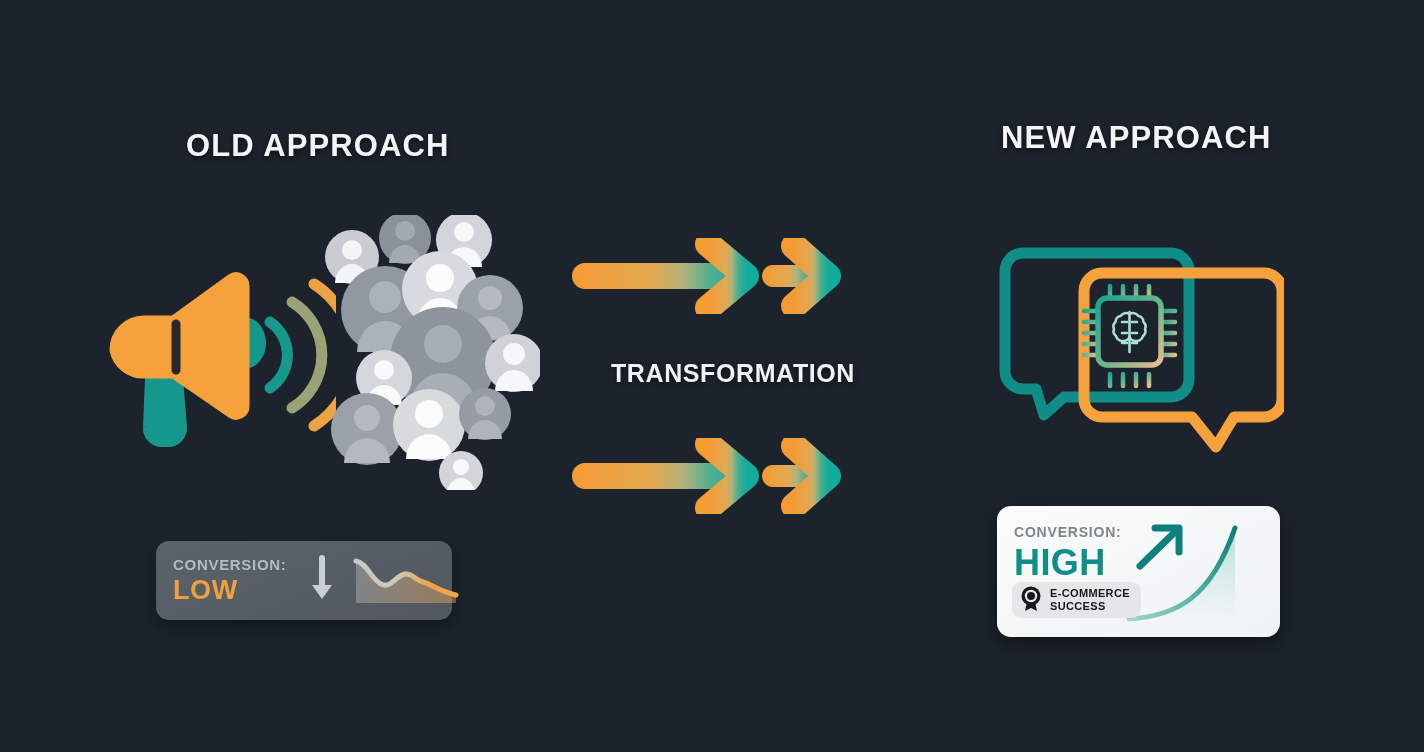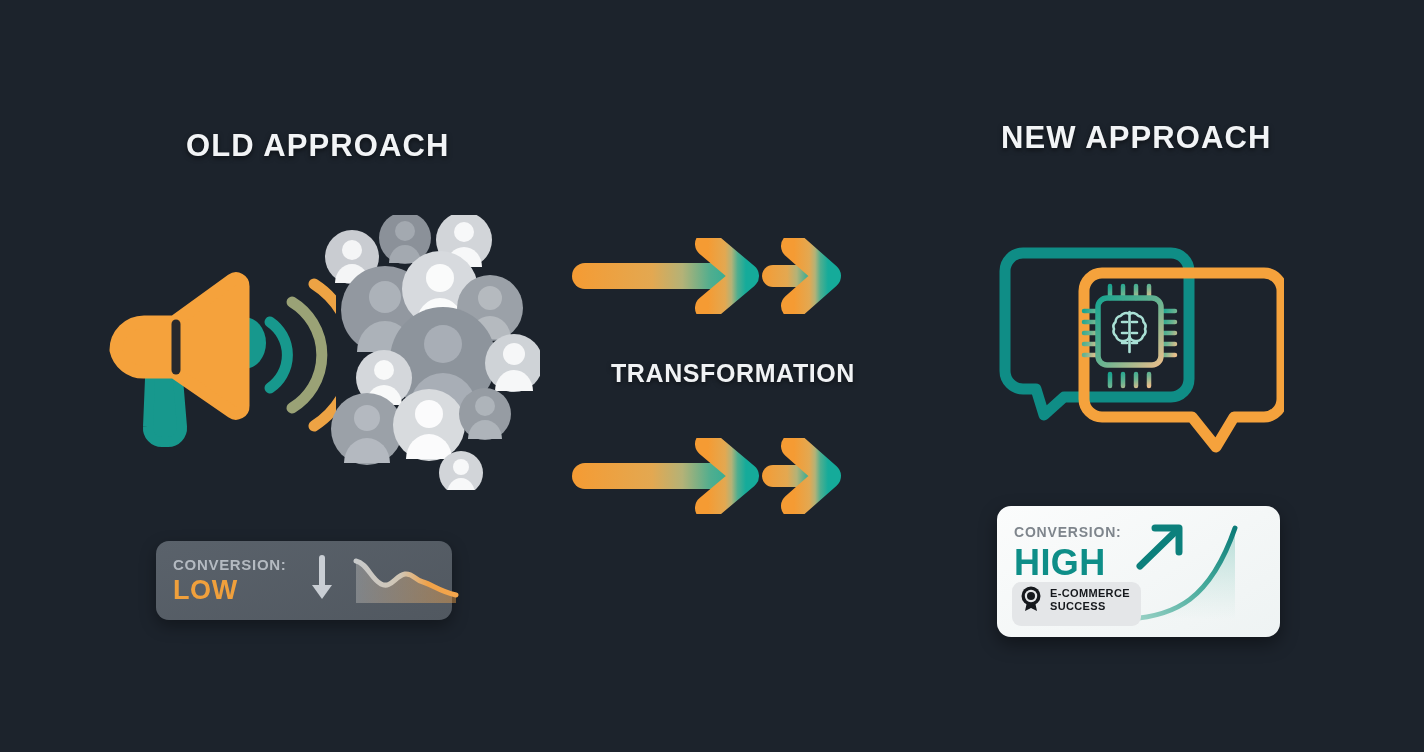--- a/index.html
+++ b/index.html
@@ -107,21 +107,21 @@
     left: 17px; top: 36px;
     font-size: 36px;
     font-weight: 700;
     letter-spacing: .4px;
     color: #0e8e88;
   }
   #badge-ecom {
     position: absolute;
     left: 15px; top: 76px;
     height: 36px;
-    padding: 0 11px 8px 7px;
+    padding: 0 11px 0 7px;
     background: #e4e6e8;
     border-radius: 9px;
     display: flex;
     align-items: center;
     gap: 7px;
   }
   #badge-ecom .btxt {
     font-size: 11px;
     font-weight: 700;
     letter-spacing: .35px;

